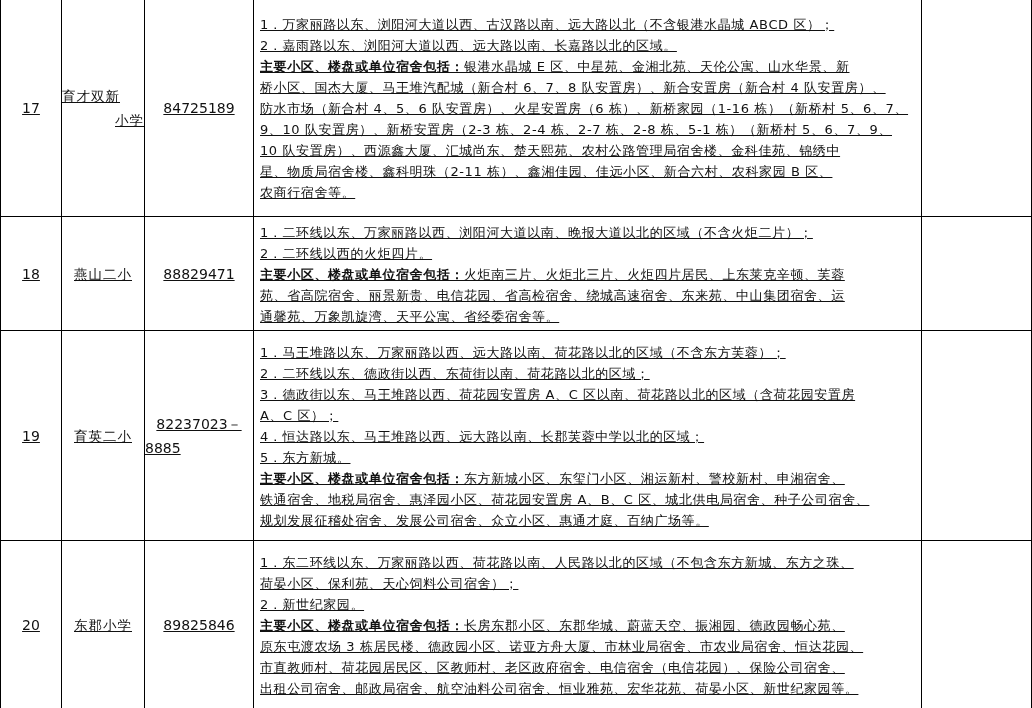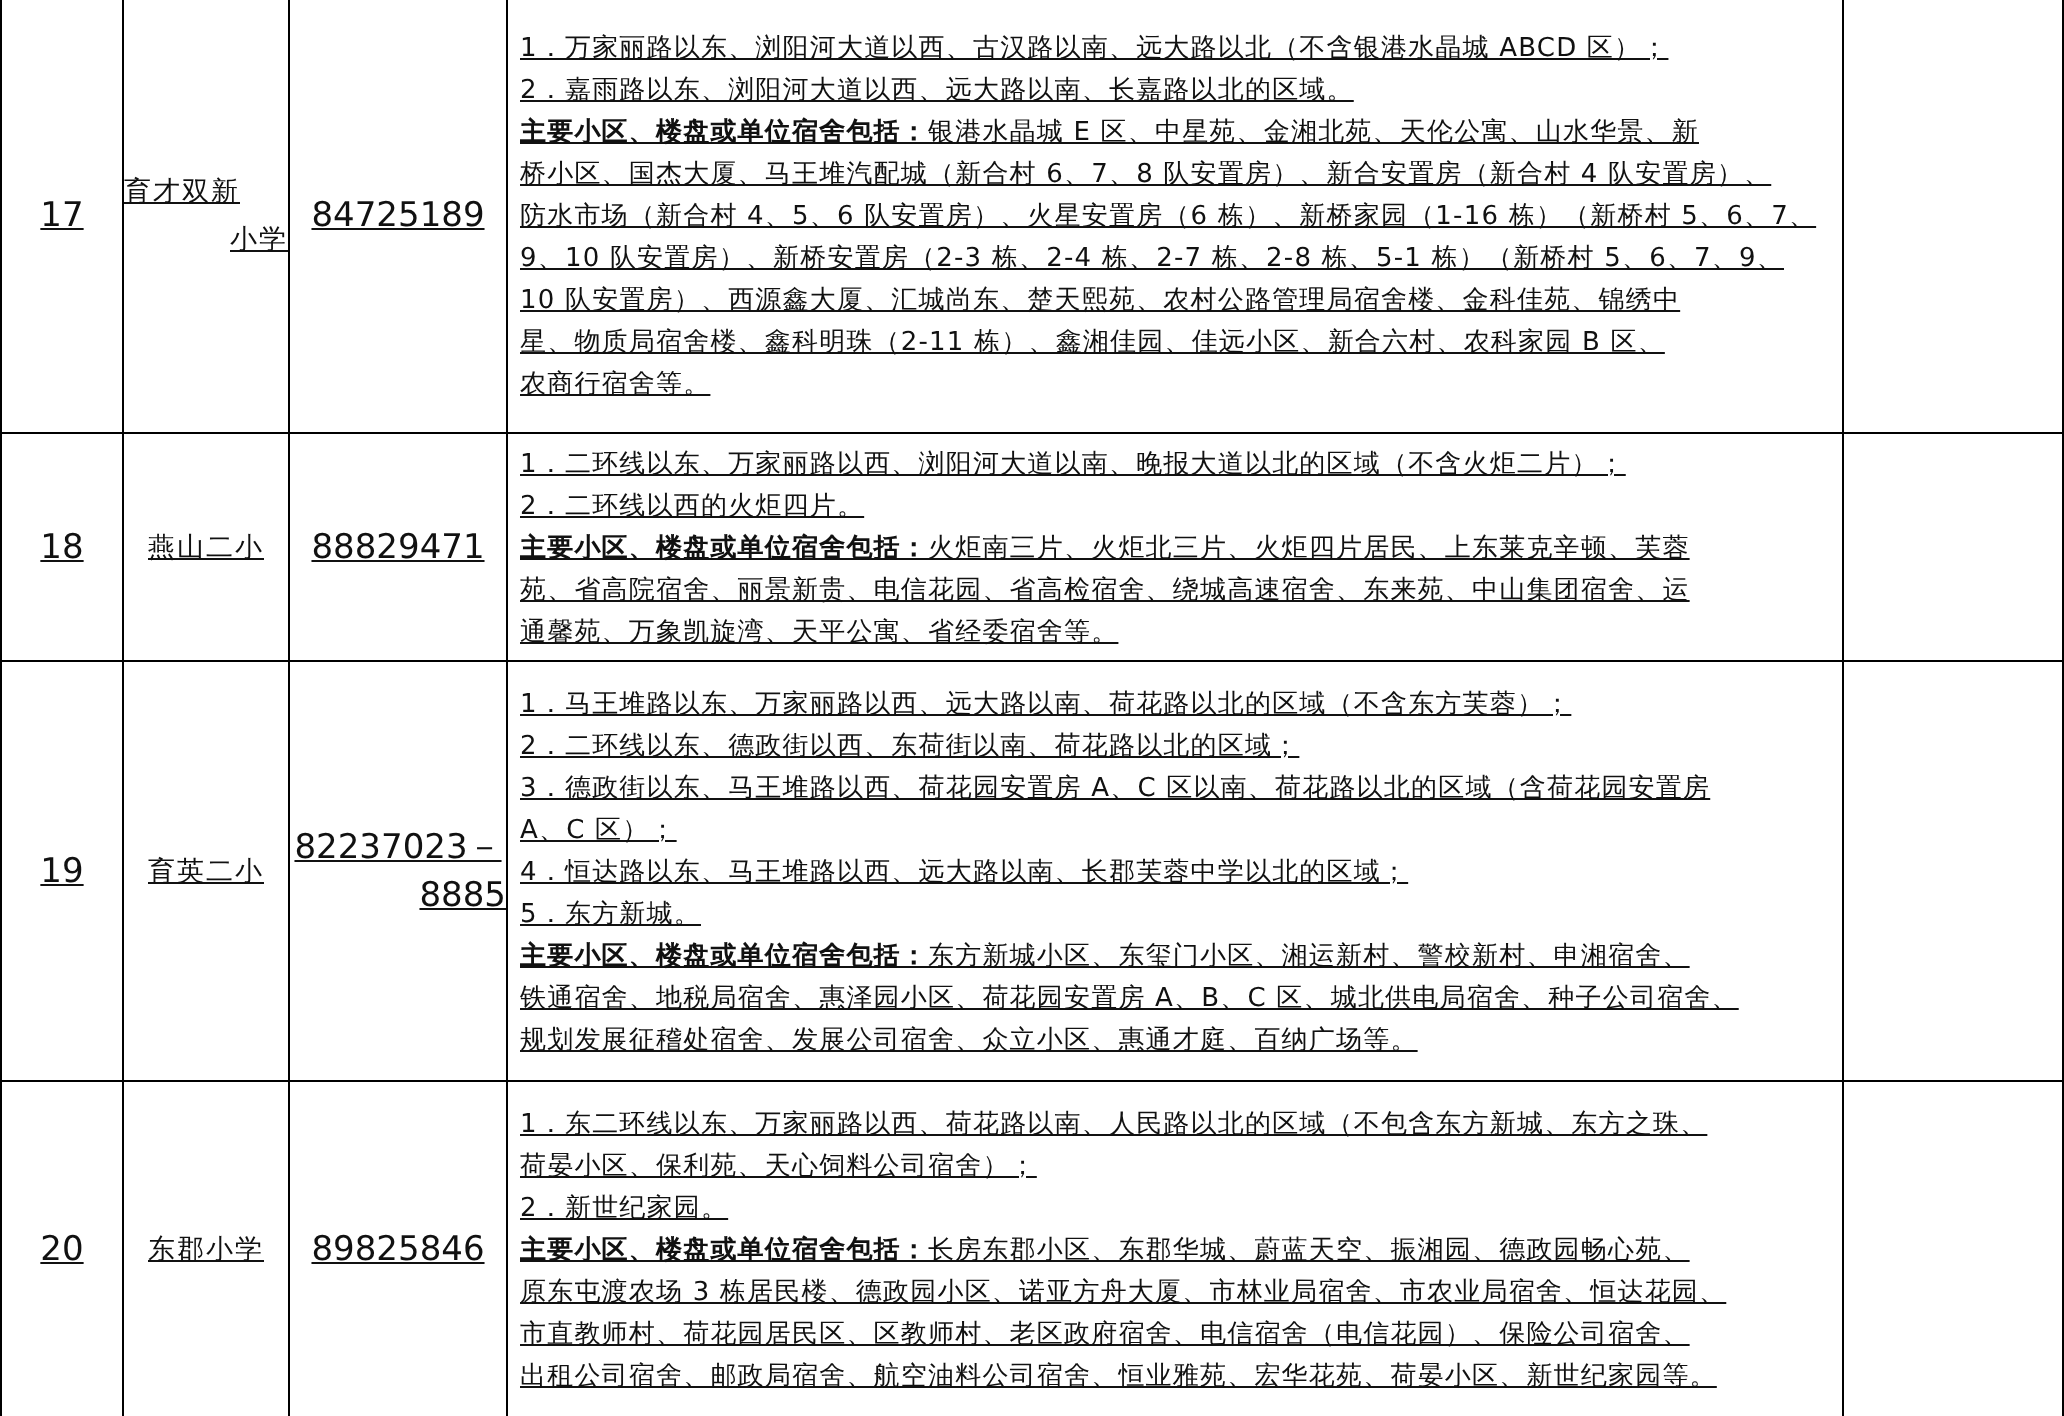--- a/index.html
+++ b/index.html
@@ -1,19 +1,19 @@
 <!DOCTYPE html>
 <html><head>
 <meta charset="utf-8">
 <style>
   html, body { margin:0; padding:0; background:#fff; }
   body { width:1032px; height:708px; overflow:hidden; font-family:"DejaVu Sans", "Liberation Sans", sans-serif; color:#111; }
   table { border-collapse:collapse; table-layout:fixed; width:1031px; position:absolute; left:0; top:-2px; }
   td { border:1.5px solid #000; vertical-align:middle; padding:0;text-decoration:underline; }
-  td.c { text-align:center; font-size:17px; }
+  td.c { text-align:center; font-size:14px; }
   td.school { font-size:13.5px; line-height:24px; letter-spacing:1px; }
   td.content { font-size:13px; line-height:21px; padding:3px 4px 2px 6px; letter-spacing:0.6px; text-align:justify; }
   .line { display:block; white-space:nowrap; overflow:hidden; }
   .b { font-weight:bold; }
 </style>
 </head>
 <body>
 
 <table>
   <colgroup>
@@ -62,21 +62,21 @@
       <td></td>
     </tr>
 
     <tr style="height:210px">
       <td class="c"><span>19</span></td>
       <td class="c school">
         <span class="line" style="">育英二小</span>
       </td>
       <td class="c" style="line-height:24px">
         <span class="line" style="text-align:center">82237023－</span>
-        <span class="line" style="text-align:right">8885</span>
+        <span class="line" style="text-align:left">8885</span>
       </td>
       <td class="content">
         <span class="line">1．马王堆路以东、万家丽路以西、远大路以南、荷花路以北的区域（不含东方芙蓉）；</span>
         <span class="line">2．二环线以东、德政街以西、东荷街以南、荷花路以北的区域；</span>
         <span class="line">3．德政街以东、马王堆路以西、荷花园安置房 A、C 区以南、荷花路以北的区域（含荷花园安置房</span>
         <span class="line">A、C 区）；</span>
         <span class="line">4．恒达路以东、马王堆路以西、远大路以南、长郡芙蓉中学以北的区域；</span>
         <span class="line">5．东方新城。</span>
         <span class="line"><span class="b">主要小区、楼盘或单位宿舍包括：</span><span>东方新城小区、东玺门小区、湘运新村、警校新村、申湘宿舍、</span></span>
         <span class="line">铁通宿舍、地税局宿舍、惠泽园小区、荷花园安置房 A、B、C 区、城北供电局宿舍、种子公司宿舍、</span>

